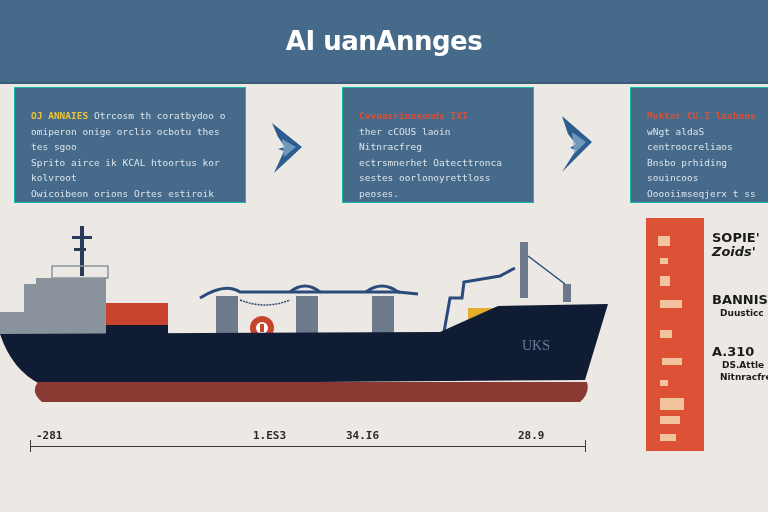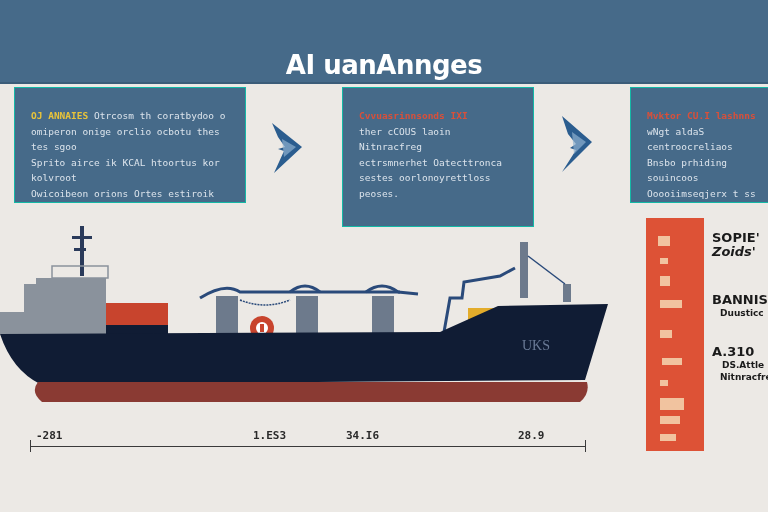--- a/index.html
+++ b/index.html
@@ -9,31 +9,30 @@
     font-family:"Liberation Sans", sans-serif;
   }
   .header {
     position:absolute; left:0; top:0; width:768px; height:82px;
     background:#466a89; border-bottom:2px solid #3b5c78;
   }
   .title {
     position:absolute; left:0; top:26px; width:768px; text-align:center;
     color:#fff; font-size:26px; font-weight:bold; letter-spacing:-0.5px;
     font-family:"DejaVu Sans", sans-serif;
-    margin-top:24px;
   }
   .card {
     position:absolute; background:#466a89; border:1px solid #14b8a6;
     box-sizing:border-box; padding:20px 14px 10px 16px;
     color:#dce4ec; font-size:9.5px; line-height:15.5px;
     font-family:"DejaVu Sans Mono", monospace; overflow:hidden;
   }
   .card .head { font-weight:bold; }
   .card1 { left:14px; top:87px; width:232px; height:116px; }
-  .card2 { left:342px; top:87px; width:192px; height:140px; }
+  .card2 { left:342px; top:87px; width:192px; height:116px; }
   .card3 { left:630px; top:87px; width:148px; height:116px; }
   .arrow { position:absolute; width:40px; height:60px; }
   .arrow1 { left:268px; top:117px; }
   .arrow2 { left:556px; top:112px; }
 
   .ship { position:absolute; left:0; top:220px; width:620px; height:190px; }
 
   .axis {
     position:absolute; left:30px; top:446px; width:556px; height:1px; background:#3a3a3a;
   }

